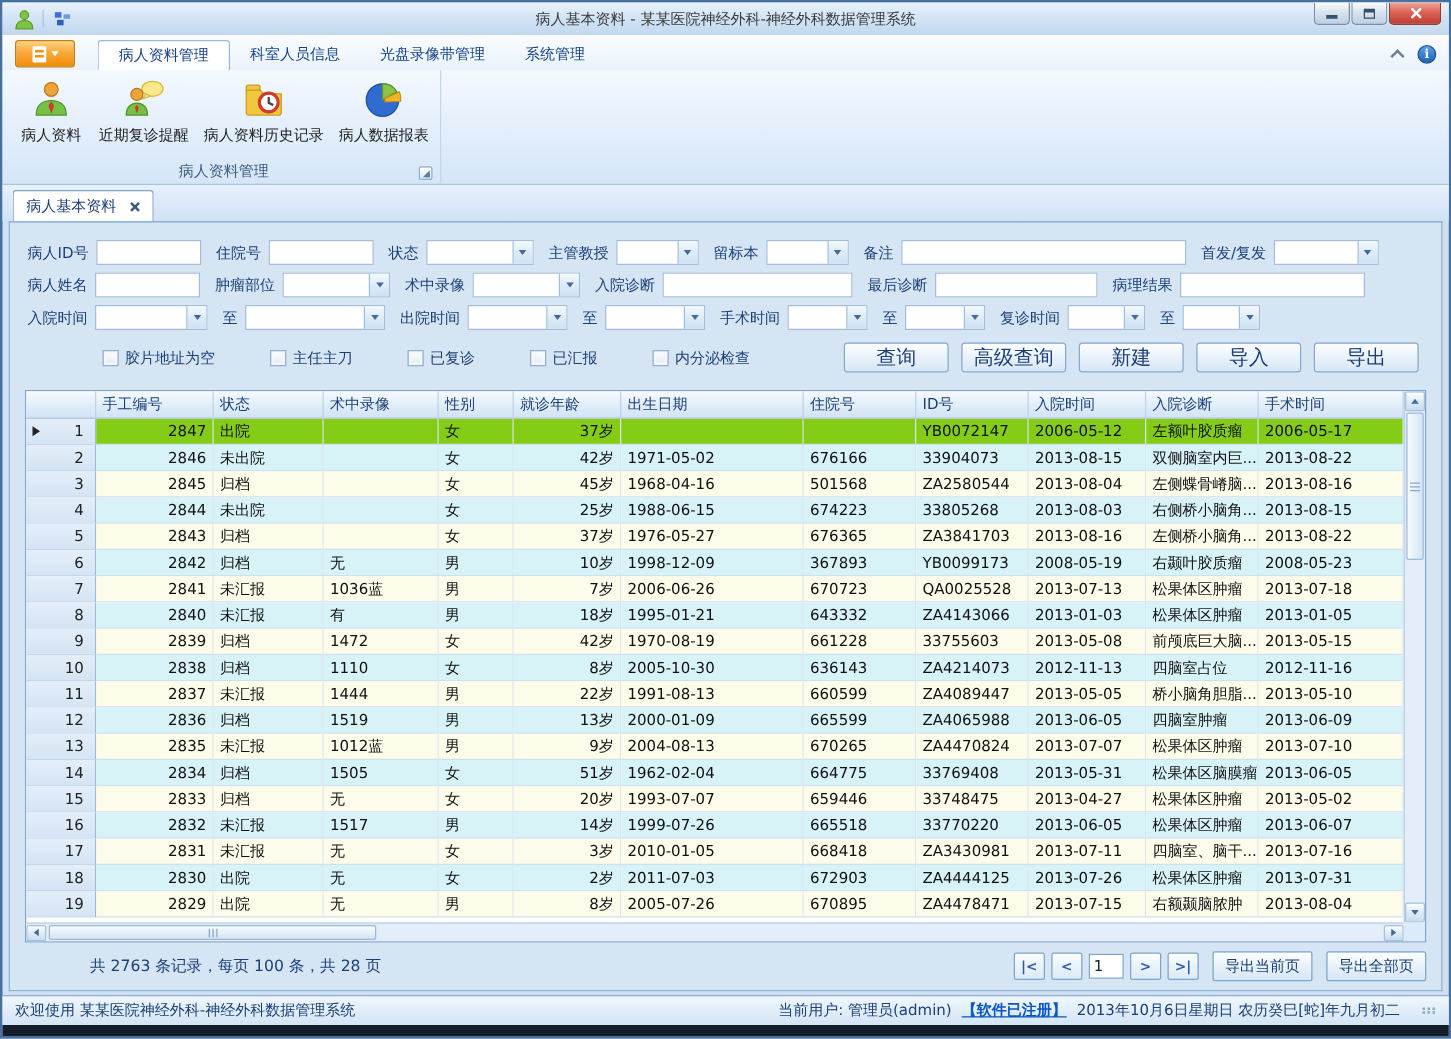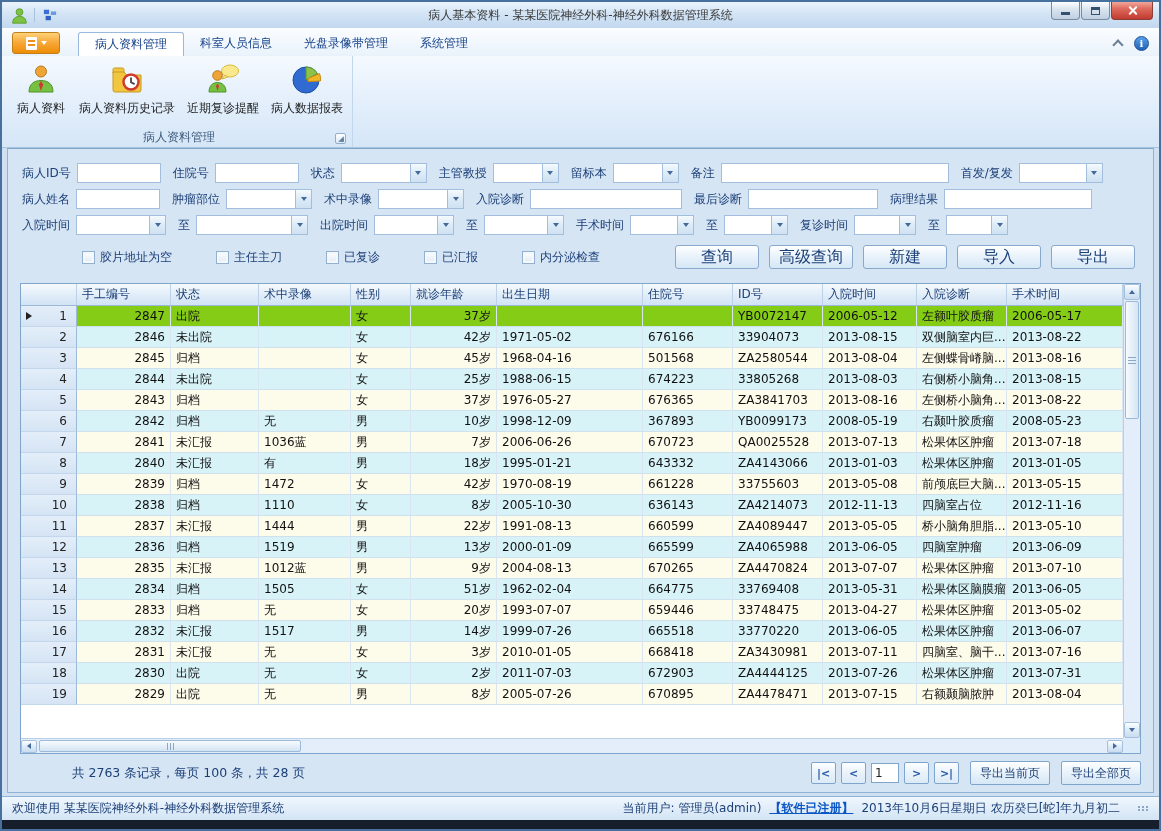--- a/index.html
+++ b/index.html
@@ -182,39 +182,39 @@
                 <circle cx="16" cy="8.5" r="5.5" fill="#eea437" stroke="#b87a1e"></circle>
                 <path d="M4 29c0-8 5-11.5 12-11.5S28 21 28 29z" fill="#76c043" stroke="#4e9427"></path>
                 <path d="M16 18l-2.2 3.5L16 28l2.2-6.5z" fill="#cf3a2f"></path>
               </svg>
             </div>
             <div class="rlabel">病人资料</div>
           </div>
           <div class="rbtn">
             <div class="ricon">
               <svg viewBox="0 0 32 32">
-                <rect x="2" y="5" width="11" height="6" rx="1.5" fill="#f2c63f" stroke="#c79a20"></rect>
-                <path d="M2 9h11l2.5 3H30v15a2 2 0 0 1-2 2H4a2 2 0 0 1-2-2z" fill="#f2c63f" stroke="#c79a20"></path>
-                <circle cx="20" cy="19" r="7.5" fill="#fff" stroke="#cf3a2f" stroke-width="2.5"></circle>
-                <path d="M20 14.5v4.8l3.6 1.8" stroke="#444" stroke-width="1.8" fill="none"></path>
-              </svg>
-            </div>
-            <div class="rlabel">病人资料历史记录</div>
-          </div>
-          <div class="rbtn">
-            <div class="ricon">
-              <svg viewBox="0 0 32 32">
                 <ellipse cx="23" cy="8" rx="8.5" ry="6" fill="#f9e98c" stroke="#d9b93c"></ellipse>
                 <path d="M18 12l-3 4 6-2z" fill="#f9e98c" stroke="#d9b93c"></path>
                 <circle cx="10.5" cy="12.5" r="4.8" fill="#eea437" stroke="#b87a1e"></circle>
                 <path d="M2 29c0-6.5 4-9.5 8.5-9.5S19 22.5 19 29z" fill="#76c043" stroke="#4e9427"></path>
                 <path d="M10.5 20.5l-1.6 2.6 1.6 4.9 1.6-4.9z" fill="#cf3a2f"></path>
               </svg>
             </div>
             <div class="rlabel">近期复诊提醒</div>
+          </div>
+          <div class="rbtn">
+            <div class="ricon">
+              <svg viewBox="0 0 32 32">
+                <rect x="2" y="5" width="11" height="6" rx="1.5" fill="#f2c63f" stroke="#c79a20"></rect>
+                <path d="M2 9h11l2.5 3H30v15a2 2 0 0 1-2 2H4a2 2 0 0 1-2-2z" fill="#f2c63f" stroke="#c79a20"></path>
+                <circle cx="20" cy="19" r="7.5" fill="#fff" stroke="#cf3a2f" stroke-width="2.5"></circle>
+                <path d="M20 14.5v4.8l3.6 1.8" stroke="#444" stroke-width="1.8" fill="none"></path>
+              </svg>
+            </div>
+            <div class="rlabel">病人资料历史记录</div>
           </div>
           <div class="rbtn">
             <div class="ricon">
               <svg viewBox="0 0 32 32">
                 <circle cx="15" cy="17" r="13" fill="#2f6bd0" stroke="#1d4fa8"></circle>
                 <path d="M15 17V4a13 13 0 0 1 11.3 6.5z" fill="#8bc34a" stroke="#5e9428"></path>
                 <path d="M17 15.5l11.5-5a13 13 0 0 1 1 7.5l-12.5.5z" fill="#f0b429" stroke="#c68f14"></path>
               </svg>
             </div>
             <div class="rlabel">病人数据报表</div>
@@ -222,20 +222,26 @@
         </div>
       <div class="rcaption">
         <span>病人资料管理</span>
         <span class="launcher">
             <i></i>
           </span>
       </div>
     </div>
   </div>
 
+  <div class="docstrip">
+    <div class="doctab">
+      <span>病人基本资料</span>
+      <span class="tx"></span>
+    </div>
+  </div>
 
   <div class="panel">
     <div class="filters" id="filters">
         <div class="frow">
           <div class="fitem">
             <span class="flabel">病人ID号</span>
             <input class="finput" style="width: 84px;">
           </div>
           <div class="fitem">
             <span class="flabel">住院号</span>

